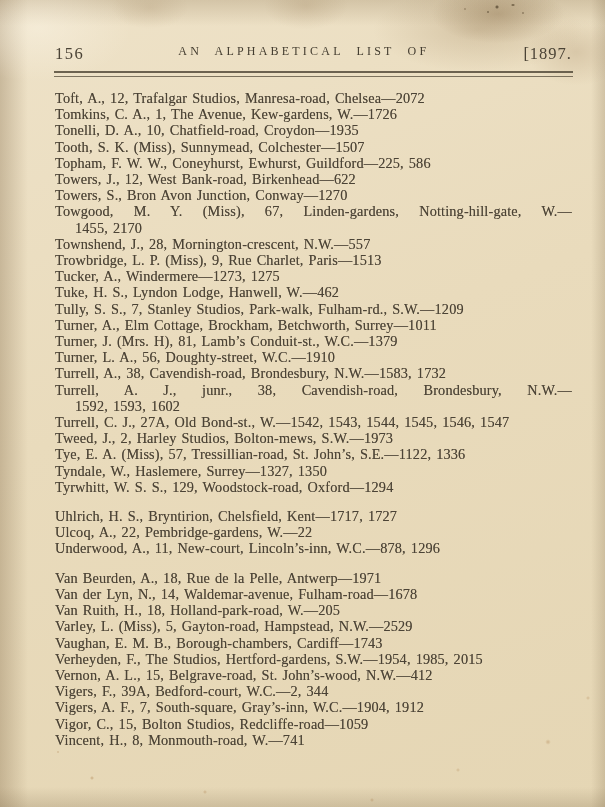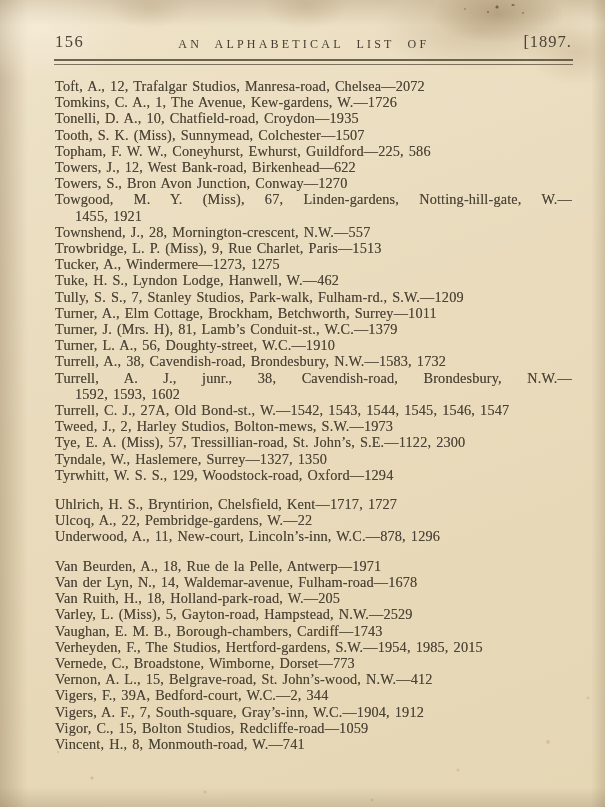--- a/index.html
+++ b/index.html
@@ -40,22 +40,22 @@
       
       linear-gradient(180deg, rgba(122,96,58,.22), rgba(122,96,58,0) 26px),
       linear-gradient(90deg,  rgba(118,93,60,.30), rgba(118,93,60,0) 28px),
       linear-gradient(270deg, rgba(108,88,58,.20), rgba(108,88,58,0) 14px),
       linear-gradient(0deg,   rgba(108,88,58,.20), rgba(108,88,58,0) 20px),
       
       linear-gradient(160deg, #eee2c8 0%, #e9dbbc 45%, #e5d6b4 100%);
   }
   .page-header {
     display: flex;
-    align-items: flex-end;
-    margin: 0 33px 0 55px;
+    align-items: flex-start;
+    margin: 12px 33px 0 55px;
     padding-top: 32px;
   }
   .page-number {
     font-size: 16.5px;
     letter-spacing: 1.5px;
   }
   .page-title {
     flex: 1;
     text-align: center;
     font-size: 12px;
@@ -113,54 +113,53 @@
       <section class="group">
         <div class="entry">Toft, A., 12, Trafalgar Studios, Manresa-road, Chelsea—2072</div>
         <div class="entry">Tomkins, C. A., 1, The Avenue, Kew-gardens, W.—1726</div>
         <div class="entry">Tonelli, D. A., 10, Chatfield-road, Croydon—1935</div>
         <div class="entry">Tooth, S. K. (Miss), Sunnymead, Colchester—1507</div>
         <div class="entry">Topham, F. W. W., Coneyhurst, Ewhurst, Guildford—225, 586</div>
         <div class="entry">Towers, J., 12, West Bank-road, Birkenhead—622</div>
         <div class="entry">Towers, S., Bron Avon Junction, Conway—1270</div>
         <div class="entry">
           <span class="l1">Towgood, M. Y. (Miss), 67, Linden-gardens, Notting-hill-gate, W.—</span>
-          <span class="l2">1455, 1921</span>
+          <span class="l2">1455, 2170</span>
         </div>
         <div class="entry">Townshend, J., 28, Mornington-crescent, N.W.—557</div>
         <div class="entry">Trowbridge, L. P. (Miss), 9, Rue Charlet, Paris—1513</div>
         <div class="entry">Tucker, A., Windermere—1273, 1275</div>
         <div class="entry">Tuke, H. S., Lyndon Lodge, Hanwell, W.—462</div>
         <div class="entry">Tully, S. S., 7, Stanley Studios, Park-walk, Fulham-rd., S.W.—1209</div>
         <div class="entry">Turner, A., Elm Cottage, Brockham, Betchworth, Surrey—1011</div>
         <div class="entry">Turner, J. (Mrs. H), 81, Lamb’s Conduit-st., W.C.—1379</div>
         <div class="entry">Turner, L. A., 56, Doughty-street, W.C.—1910</div>
         <div class="entry">Turrell, A., 38, Cavendish-road, Brondesbury, N.W.—1583, 1732</div>
         <div class="entry">
           <span class="l1">Turrell, A. J., junr., 38, Cavendish-road, Brondesbury, N.W.—</span>
           <span class="l2">1592, 1593, 1602</span>
         </div>
         <div class="entry">Turrell, C. J., 27A, Old Bond-st., W.—1542, 1543, 1544, 1545, 1546, 1547</div>
         <div class="entry">Tweed, J., 2, Harley Studios, Bolton-mews, S.W.—1973</div>
-        <div class="entry">Tye, E. A. (Miss), 57, Tressillian-road, St. John’s, S.E.—1122, 2300</div>
+        <div class="entry">Tye, E. A. (Miss), 57, Tressillian-road, St. John’s, S.E.—1122, 1336</div>
         <div class="entry">Tyndale, W., Haslemere, Surrey—1327, 1350</div>
         <div class="entry">Tyrwhitt, W. S. S., 129, Woodstock-road, Oxford—1294</div>
       </section>
       <section class="group">
         <div class="entry">Uhlrich, H. S., Bryntirion, Chelsfield, Kent—1717, 1727</div>
         <div class="entry">Ulcoq, A., 22, Pembridge-gardens, W.—22</div>
         <div class="entry">Underwood, A., 11, New-court, Lincoln’s-inn, W.C.—878, 1296</div>
       </section>
       <section class="group">
         <div class="entry">Van Beurden, A., 18, Rue de la Pelle, Antwerp—1971</div>
         <div class="entry">Van der Lyn, N., 14, Waldemar-avenue, Fulham-road—1678</div>
         <div class="entry">Van Ruith, H., 18, Holland-park-road, W.—205</div>
         <div class="entry">Varley, L. (Miss), 5, Gayton-road, Hampstead, N.W.—2529</div>
         <div class="entry">Vaughan, E. M. B., Borough-chambers, Cardiff—1743</div>
         <div class="entry">Verheyden, F., The Studios, Hertford-gardens, S.W.—1954, 1985, 2015</div>
-        <div class="entry">Vernede, C., Broadstone, Wimborne, Dorset—773</div>
         <div class="entry">Vernon, A. L., 15, Belgrave-road, St. John’s-wood, N.W.—412</div>
         <div class="entry">Vigers, F., 39A, Bedford-court, W.C.—2, 344</div>
         <div class="entry">Vigers, A. F., 7, South-square, Gray’s-inn, W.C.—1904, 1912</div>
         <div class="entry">Vigor, C., 15, Bolton Studios, Redcliffe-road—1059</div>
         <div class="entry">Vincent, H., 8, Monmouth-road, W.—741</div>
       </section>
     </main>
 
 </div>
 

